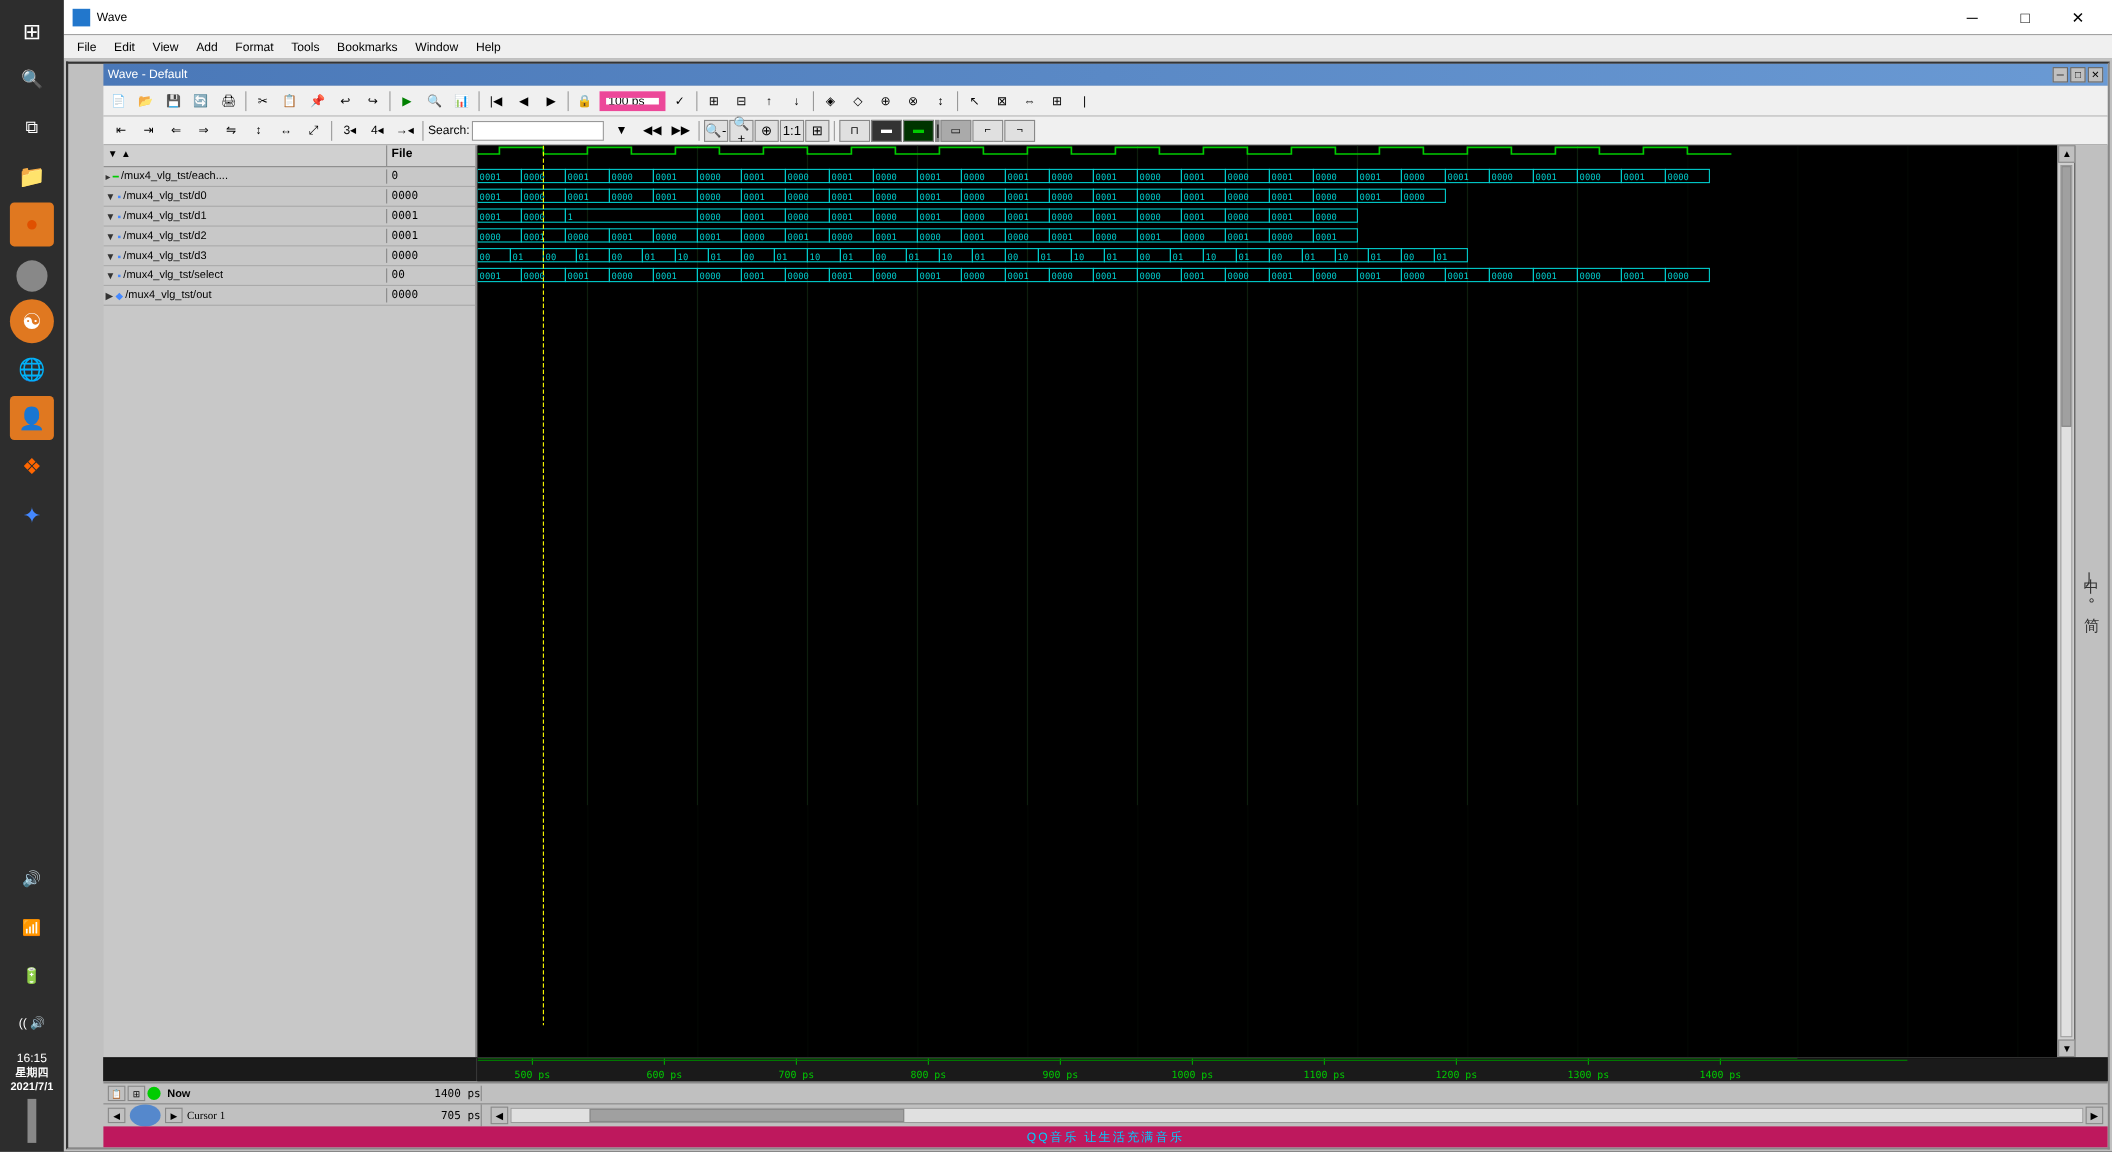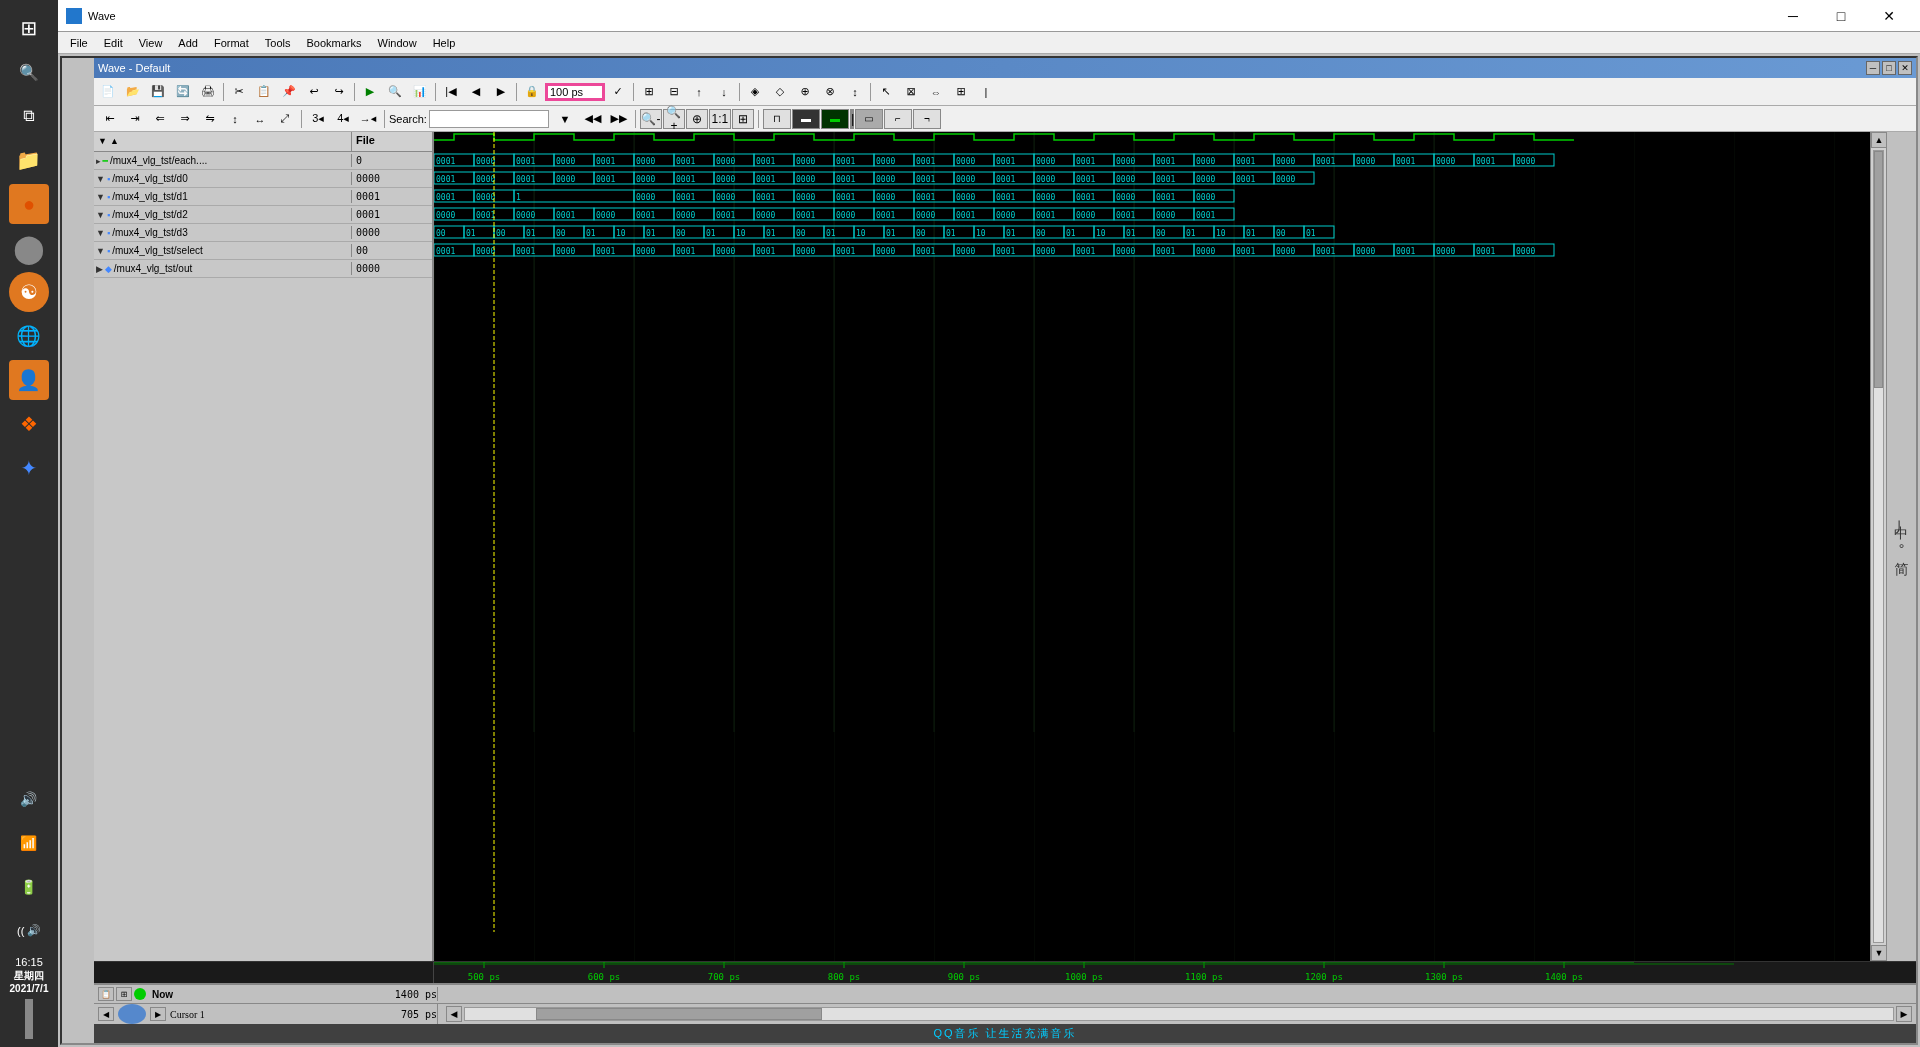--- a/index.html
+++ b/index.html
@@ -42,21 +42,21 @@
       display: flex; align-items: center; background: #f0f0f0;
       height: 28px; border-bottom: 1px solid #aaa; padding: 0 2px; gap: 1px;
     }
     .toolbar-btn {
       width: 24px; height: 22px; border: 1px solid transparent; background: transparent;
       cursor: pointer; display: flex; align-items: center; justify-content: center;
       font-size: 11px;
     }
     .toolbar-separator { width: 1px; height: 18px; background: #999; margin: 0 2px; }
     .toolbar-input {
-      height: 18px; border: 3px solid #ec4899; font-size: 11px; padding: 0 2px;
+      height: 18px; border: 6px solid #ec4899; font-size: 11px; padding: 0 2px;
     }
 
     
     .toolbar2 { display: flex; align-items: center; background: #f0f0f0; height: 26px; border-bottom: 1px solid #aaa; padding: 0 4px; gap: 2px; }
     .search-input { height: 18px; width: 120px; border: 1px solid #999; font-size: 11px; padding: 0 2px; }
 
     
     .signal-list {
       width: 340px; background: #c8c8c8; border-right: 2px solid #888;
       display: flex; flex-direction: column;
@@ -828,20 +828,20 @@
 
         <div style="flex:1;display:flex;align-items:center;">
           <button class="scroll-btn">◀</button>
           <div class="scroll-track">
             <div class="scroll-thumb"></div>
           </div>
           <button class="scroll-btn">▶</button>
         </div>
       </div>
 
-      <div style="height:20px;background:#404040;display:flex;align-items:center;justify-content:center;overflow:hidden;">
+      <div style="height:20px;background:#be185d;display:flex;align-items:center;justify-content:center;overflow:hidden;">
         <span style="color:#00ccff;font-size:11px;font-family:'Microsoft YaHei',Arial;letter-spacing:2px;">QQ音乐 让生活充满音乐</span>
       </div>
     </div>
 
   </div>
 
 </div>
 
 </body></html>

